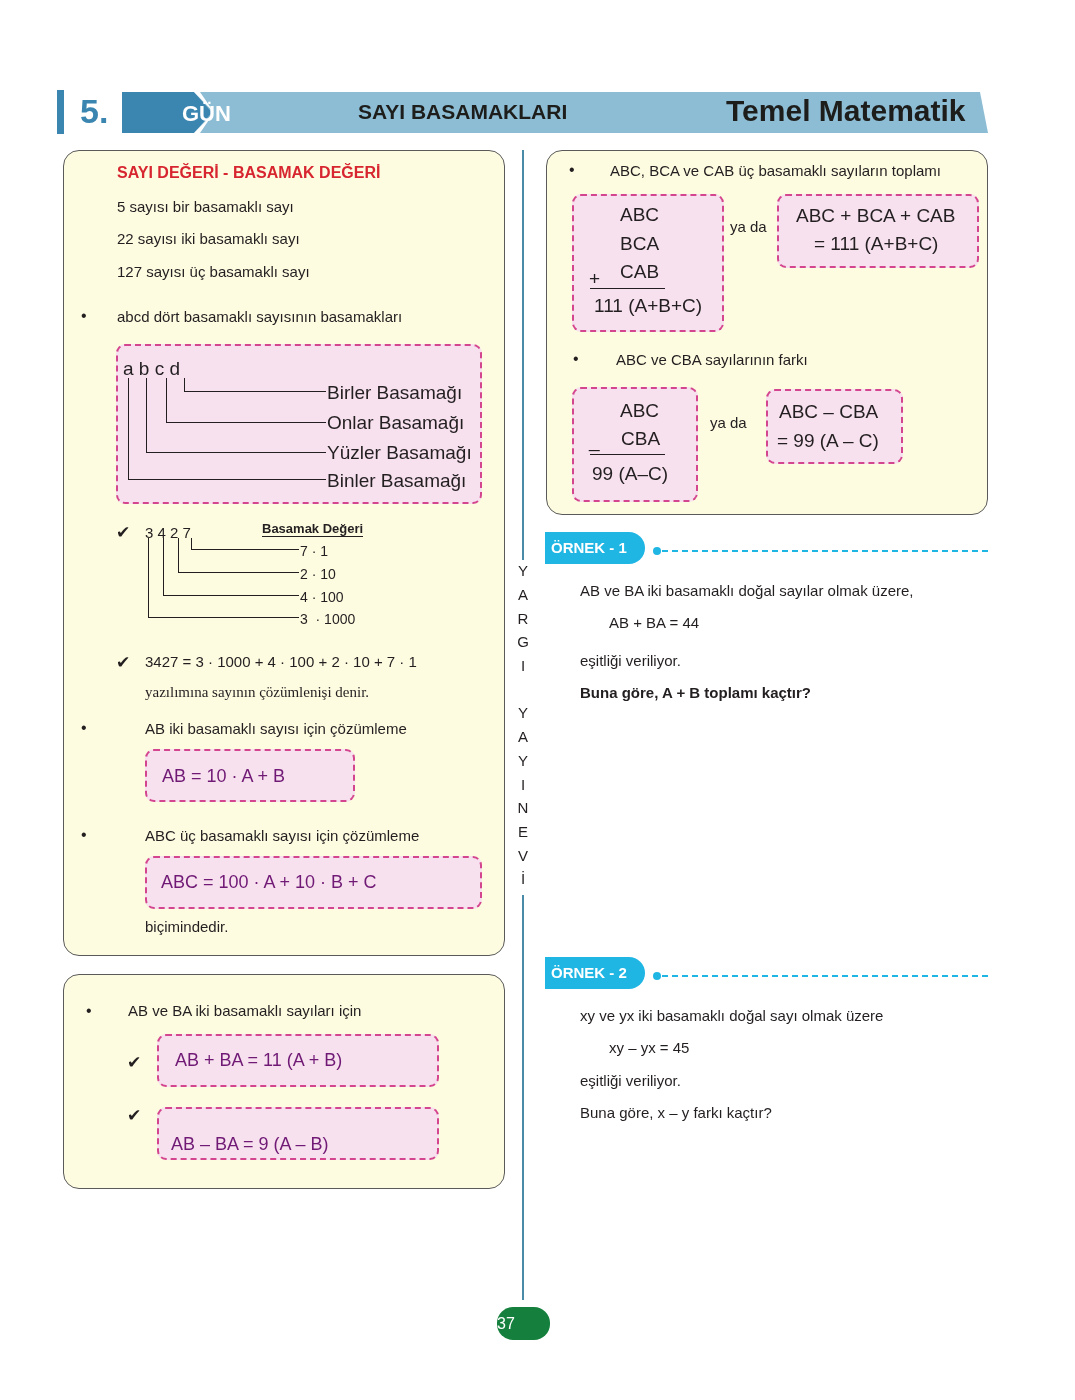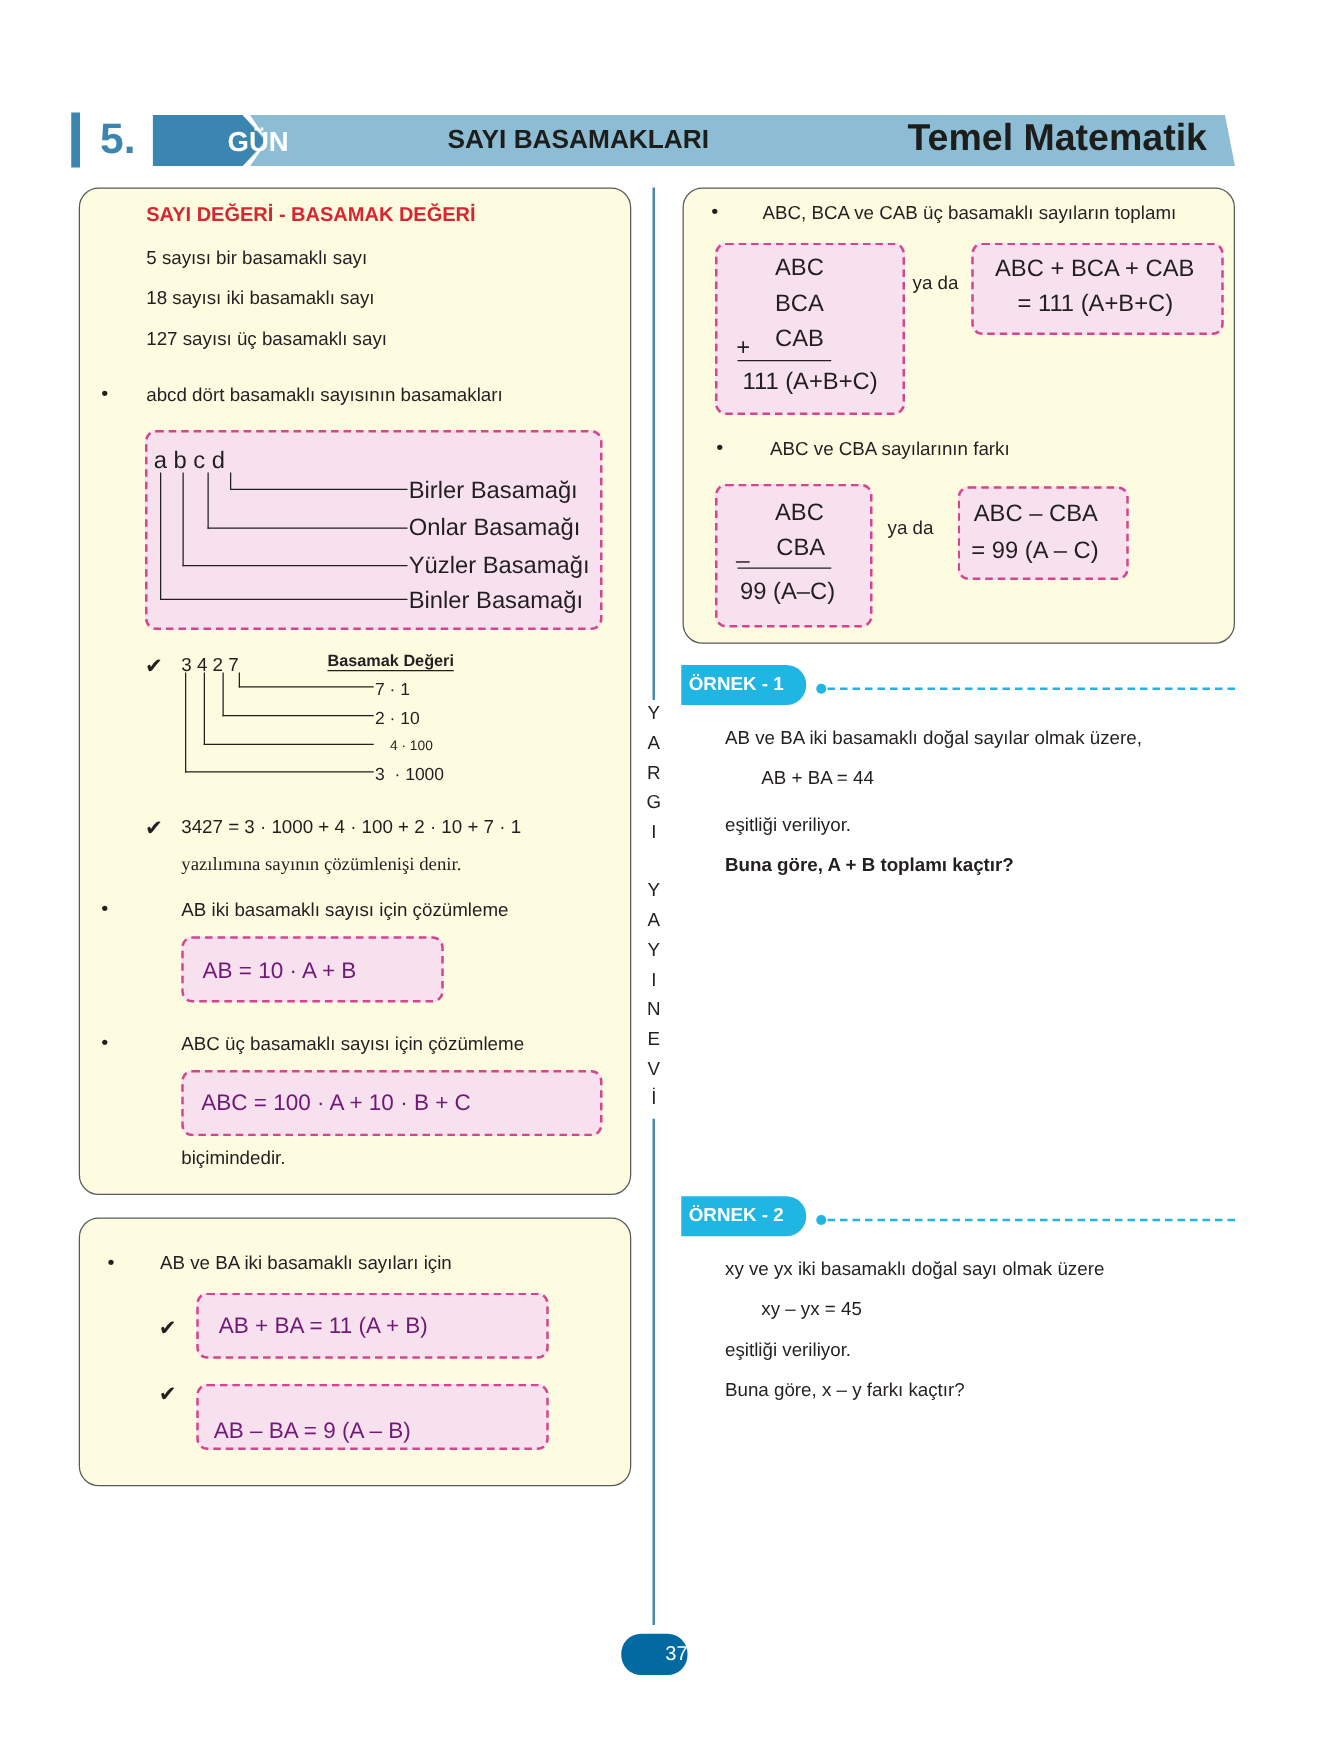--- a/index.html
+++ b/index.html
@@ -33,38 +33,38 @@
 
   
   .vdiv { left: 522px; width: 1.5px; background: #4a8ca8; }
   .vletter { left: 517px; width: 12px; text-align: center; font-size: 15px; color: #231f20; }
 
   
   .ornek { height: 32px; background: #1fb6e4; border-radius: 0 16px 16px 0; color: #fff; font-weight: bold; font-size: 15px; line-height: 32px; padding-left: 6px; }
   .ornek-dots { height: 0; border-top: 2px dashed #1fb6e4; }
   .ornek-dot { width: 8px; height: 8px; border-radius: 50%; background: #1fb6e4; }
 
-  .page-no { left: 497px; top: 1307px; width: 53px; height: 33px; background: #0369a1; border-radius: 16px; color: #fff; font-size: 16px; text-align: right; line-height: 33px; }
+  .page-no { left: 497px; top: 1307px; width: 53px; height: 33px; background: #15803d; border-radius: 16px; color: #fff; font-size: 16px; text-align: left; line-height: 33px; }
 </style>
 </head>
 <body>
 
 <div class="abs hdr-bar"></div>
 <div class="abs hdr-num">5.</div>
 <div class="abs hdr-band"></div>
 <div class="abs hdr-gun"></div>
 <div class="abs hdr-gun-white"></div>
 <div class="abs hdr-gun-label">GÜN</div>
 <div class="abs hdr-title">SAYI BASAMAKLARI</div>
 <div class="abs hdr-subject">Temel Matematik</div>
 
 <div class="abs panel" style="left:63px;top:150px;width:442px;height:806px;"></div>
 <div class="abs red-title" style="left:117px;top:164px;">SAYI DEĞERİ - BASAMAK DEĞERİ</div>
 <div class="abs txt" style="left:117px;top:198px;">5 sayısı bir basamaklı sayı</div>
-<div class="abs txt" style="left:117px;top:230px;">18 sayısı iki basamaklı sayı</div>
+<div class="abs txt" style="left:117px;top:230px;">22 sayısı iki basamaklı sayı</div>
 <div class="abs txt" style="left:117px;top:263px;">127 sayısı üç basamaklı sayı</div>
 <div class="abs bullet" style="left:81px;top:307px;">•</div>
 <div class="abs txt" style="left:117px;top:308px;">abcd dört basamaklı sayısının basamakları</div>
 
 <div class="abs pinkbox" style="left:116px;top:344px;width:366px;height:160px;"></div>
 <div class="abs mid" style="left:123px;top:357px;">a b c d</div>
 
 <div class="abs line" style="left:184px;top:378px;width:1px;height:14px;"></div>
 <div class="abs line" style="left:184px;top:391px;width:142px;height:1px;"></div>
 <div class="abs line" style="left:166px;top:378px;width:1px;height:45px;"></div>
@@ -84,21 +84,21 @@
 <div class="abs line" style="left:191px;top:538px;width:1px;height:12px;"></div>
 <div class="abs line" style="left:191px;top:549px;width:108px;height:1px;"></div>
 <div class="abs line" style="left:178px;top:538px;width:1px;height:35px;"></div>
 <div class="abs line" style="left:178px;top:572px;width:121px;height:1px;"></div>
 <div class="abs line" style="left:163px;top:538px;width:1px;height:58px;"></div>
 <div class="abs line" style="left:163px;top:595px;width:136px;height:1px;"></div>
 <div class="abs line" style="left:148px;top:538px;width:1px;height:80px;"></div>
 <div class="abs line" style="left:148px;top:617px;width:151px;height:1px;"></div>
 <div class="abs txt" style="left:300px;top:542px;font-size:14px;">7 · 1</div>
 <div class="abs txt" style="left:300px;top:565px;font-size:14px;">2 · 10</div>
-<div class="abs txt" style="left:300px;top:588px;font-size:11px;margin-left:12px;">4 · 100</div>
+<div class="abs txt" style="left:300px;top:588px;font-size:14px;">4 · 100</div>
 <div class="abs txt" style="left:300px;top:610px;font-size:14px;white-space:pre;">3  · 1000</div>
 
 <div class="abs check" style="left:116px;top:654px;">✔</div>
 <div class="abs txt" style="left:145px;top:653px;">3427 = 3 · 1000 + 4 · 100 + 2 · 10 + 7 · 1</div>
 <div class="abs txt" style="left:145px;top:683px;font-family:Liberation Serif, serif;">yazılımına sayının çözümlenişi denir.</div>
 
 <div class="abs bullet" style="left:81px;top:719px;">•</div>
 <div class="abs txt" style="left:145px;top:720px;">AB iki basamaklı sayısı için çözümleme</div>
 <div class="abs pinkbox" style="left:145px;top:749px;width:210px;height:53px;"></div>
 <div class="abs big" style="left:162px;top:761px;">AB = 10 · A + B</div>

